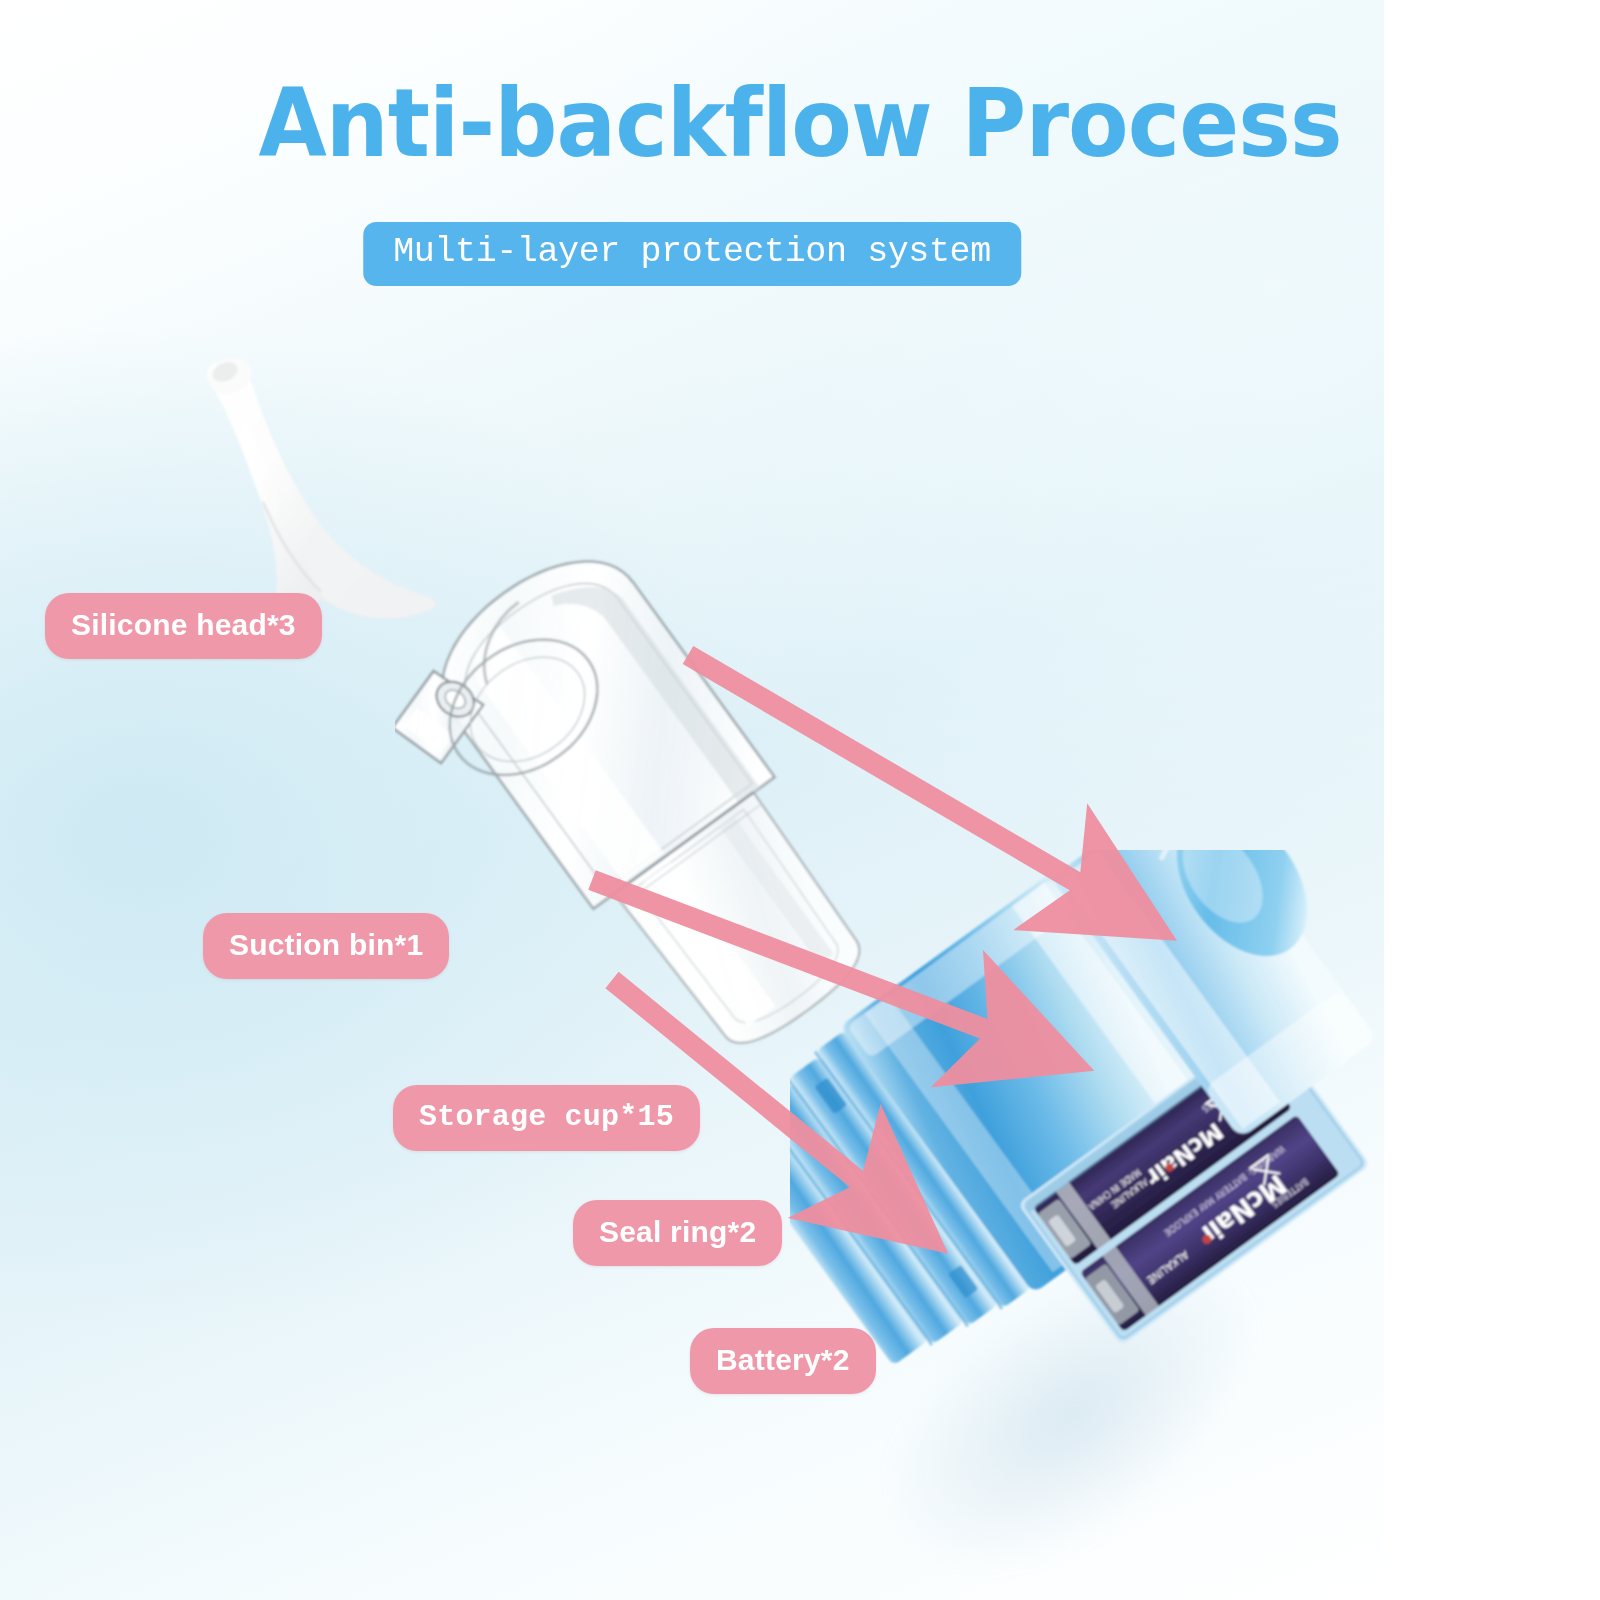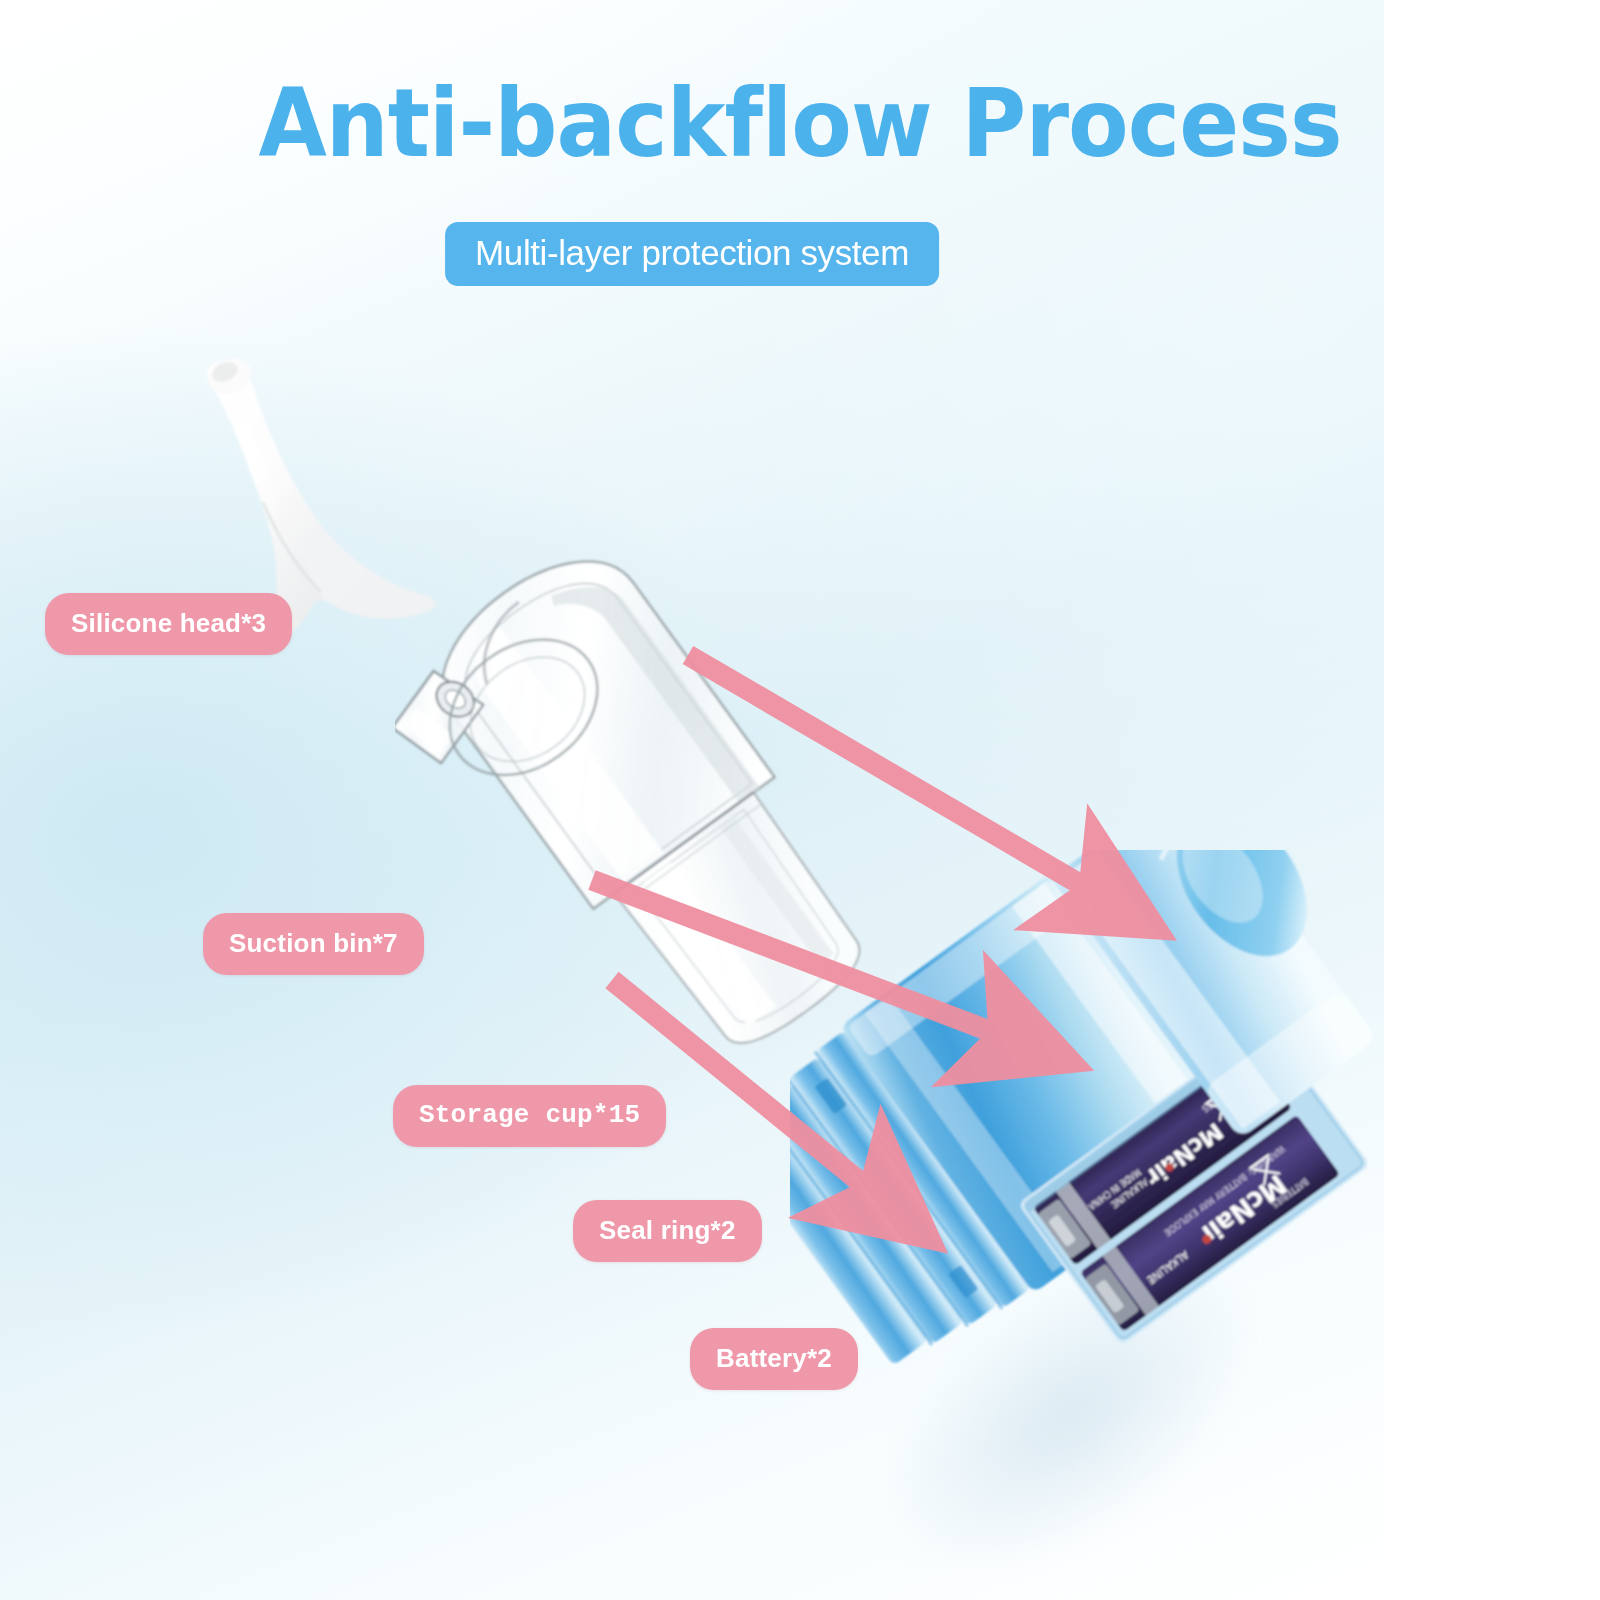--- a/index.html
+++ b/index.html
@@ -43,33 +43,33 @@
     position: absolute;
     left: 50%;
     transform: translateX(-50%);
     top: 222px;
     background: #55b5ec;
     color: #ffffff;
     border-radius: 13px;
     padding: 13px 30px 16px 30px;
     font-size: 35px;
     line-height: 1;
-    font-family: Liberation Sans, sans-serif;
+    font-family: Liberation Mono, monospace;
     white-space: nowrap;
     letter-spacing: -0.4px;
   }
 
   
   .pill {
     position: absolute;
     background: #ef98aa;
     color: #ffffff;
     border-radius: 24px;
     font-weight: 700;
-    font-size: 26px;
+    font-size: 30px;
     line-height: 1;
     padding: 17px 26px 19px 26px;
     white-space: nowrap;
     letter-spacing: 0.2px;
     box-shadow: 0 1px 3px rgba(180,120,135,0.18);
     z-index: 40;
   }
   .pill.p0 { left: 45px;  top: 593px;  }
   .pill.p1 { left: 203px; top: 913px;  }
   .pill.p2 { left: 393px; top: 1085px; font-family: Liberation Mono, monospace; }
@@ -382,21 +382,21 @@
       </g>
     </svg>
   </div>
 
   <div class="title">Anti-backflow Process</div>
 
   <div class="subtitle-pill">Multi-layer protection system</div>
 
   <div class="pill p0">Silicone head*3</div>
 
-  <div class="pill p1">Suction bin*7</div>
+  <div class="pill p1">Suction bin*1</div>
 
   <div class="pill p2">Storage cup*15</div>
 
   <div class="pill p3">Seal ring*2</div>
 
   <div class="pill p4">Battery*2</div>
 
 </div>
 
 </body></html>

